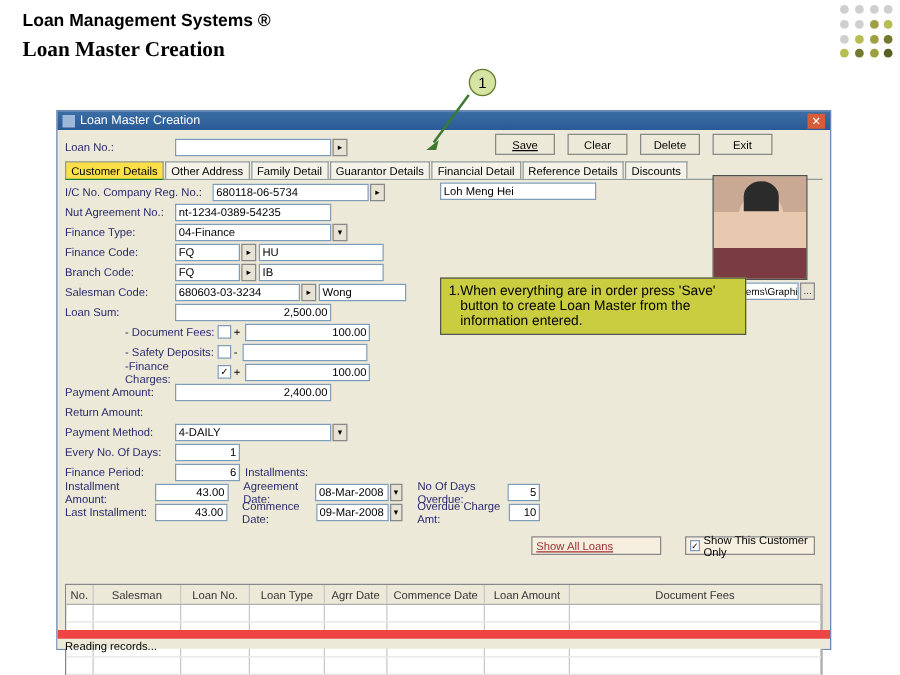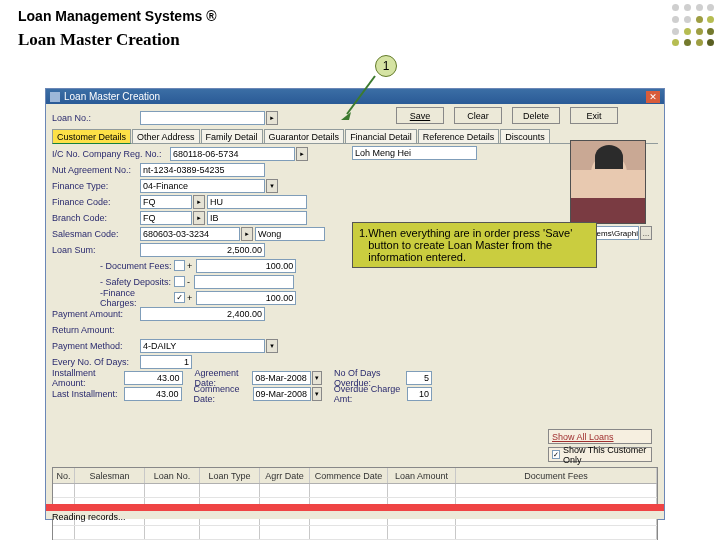--- a/index.html
+++ b/index.html
@@ -33,21 +33,21 @@
   .rightcol { flex: 1; position: relative; }
   .photo { position: absolute; right: 12px; top: -6px; width: 76px; height: 84px; border: 1px solid #505050; background: linear-gradient(180deg,#c9a894 0%,#c9a894 35%,#e8c9b0 35%,#e8c9b0 70%,#7a3b42 70%); }
   .photo::before { content:""; position:absolute; left:20px; top:14px; width:36px; height:40px; background:#e8c9b0; border-radius:45% 45% 50% 50%; }
   .photo::after { content:""; position:absolute; left:24px; top:4px; width:28px; height:24px; background:#2b2b2b; border-radius:50% 50% 0 0; }
   .pathrow { position: absolute; top: 80px; right: 6px; display: flex; align-items: center; }
   .pathrow .inp { width: 165px; font-size: 8px; overflow: hidden; white-space: nowrap; }
   .twofield { display: flex; align-items: center; }
   .twofield .inp:nth-child(2){ margin-left: 2px; }
   .tip { position: absolute; left: 352px; top: 222px; width: 245px; background: #cacd3f; border: 1px solid #555; padding: 4px 6px; font-family: Arial; font-size: 11px; display: flex; z-index: 40; }
   .tip-n { width: 16px; }
-  .sidebtns { position: absolute; right: 12px; top: 340px; display: flex; flex-direction: column; gap: 3px; }
+  .sidebtns { position: absolute; right: 12px; top: 340px; display: flex; flex-direction: row; gap: 19px; }
   .sidebtn { width: 104px; height: 15px; border: 1px solid #888; background: #f6efe0; font-size: 9px; display: flex; align-items: center; padding: 0 3px; cursor: pointer; }
   .sidebtn .ck { width: 9px; height: 9px; border: 1px solid #7f9db9; background: #fff; margin-right: 3px; font-size: 7px; display:flex;align-items:center;justify-content:center; }
   .ulline { text-decoration: underline; color: #a03030; }
   .inline-row { display: flex; align-items: center; gap: 2px; }
   .grid { position: absolute; left: 6px; right: 6px; top: 378px; height: 110px; border: 1px solid #888; background: #fff; }
   .ghdr { display: flex; height: 16px; background: #ece9d8; border-bottom: 1px solid #b0b0b0; }
   .gcell { border-right: 1px solid #c8c8c8; font-size: 9px; display: flex; align-items: center; justify-content: center; color: #333; overflow: hidden; }
   .c1{width:22px}.c2{width:70px}.c3{width:55px}.c4{width:60px}.c5{width:50px}.c6{width:78px}.c7{width:68px}.c8{flex:1}
   .grow { display: flex; height: 14px; border-bottom: 1px solid #e3e3e3; }
   .status { position: absolute; left: 0; right: 0; bottom: 0; height: 15px; border-top: 7px solid #ef4444; padding: 1px 6px; font-size: 9px; background: #ece9d8; }
@@ -196,20 +196,27 @@
           </div>
         <div class="row2">
             <div class="lbl">Payment Method:</div>
             <div class="inp w130">4-DAILY</div>
             <div class="arrowbtn">▾</div>
           </div>
         <div class="row2">
             <div class="lbl">Every No. Of Days:</div>
             <div class="inp w60" style="justify-content:flex-end">1</div>
           </div>
+        <div class="row2">
+            <div class="lbl">Finance Period:</div>
+          <div class="inline-row">
+            <div class="inp w60" style="justify-content:flex-end">6</div>
+            <span style="font-size:9px;color:#2a2a6e;margin:0 2px">Installments:</span>
+          </div>
+        </div>
         <div class="row2">
             <div class="lbl">Installment Amount:</div>
             <div class="inp w80" style="justify-content:flex-end">43.00</div>
           <span style="font-size:9px;color:#2a2a6e;margin-left:12px">Agreement Date:</span>
           <div class="inp w80" style="margin-left:2px">08-Mar-2008</div>
             <div class="arrowbtn">▾</div>
           <span style="font-size:9px;color:#2a2a6e;margin-left:12px">No Of Days Overdue:</span>
           <div class="inp" style="width:30px;margin-left:2px;justify-content:flex-end">5</div>
         </div>
         <div class="row2">

